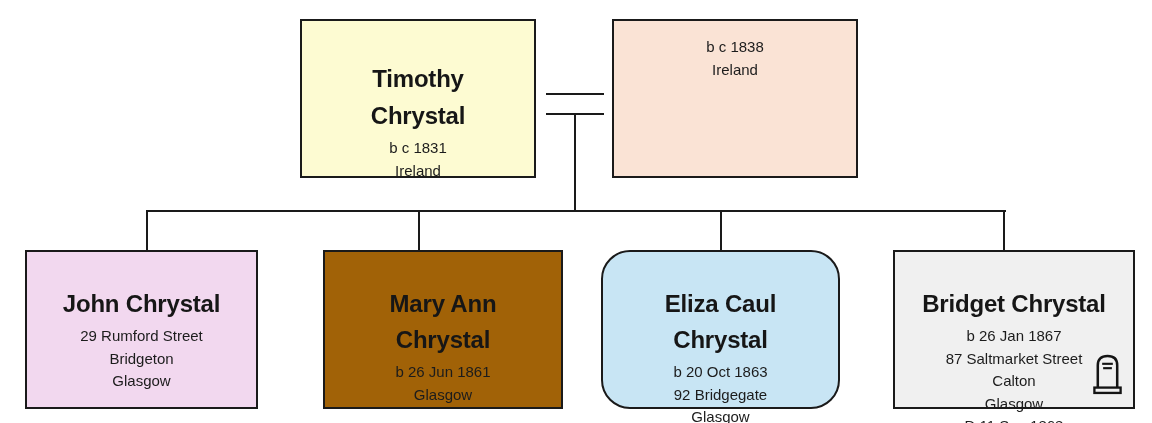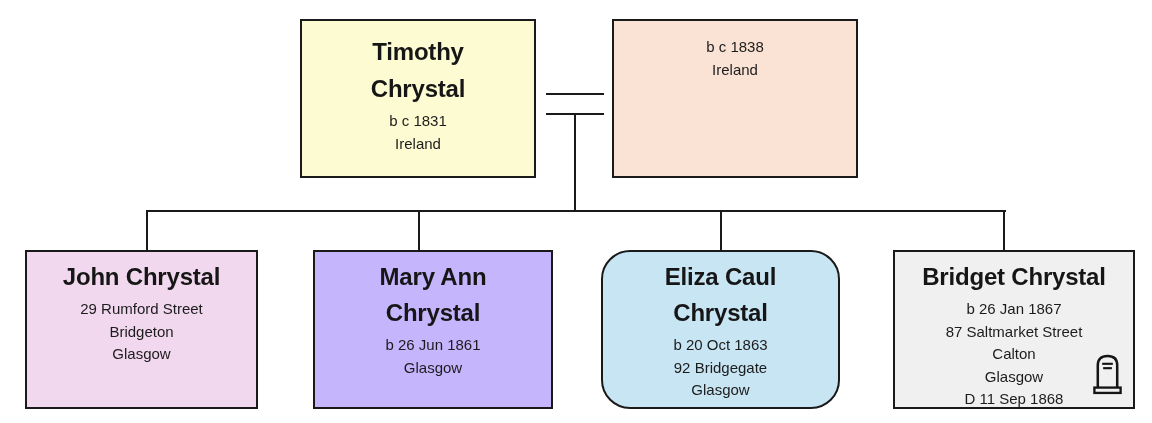--- a/index.html
+++ b/index.html
@@ -5,21 +5,21 @@
   * { margin:0; padding:0; box-sizing:border-box; }
   html,body { background:#ffffff; font-family:"Liberation Sans", sans-serif; }
   .canvas { position:relative; width:1152px; height:423px; background:#ffffff; overflow:hidden; color:#111; }
 
   .box {
     position:absolute;
     border:2px solid #1a1a1a;
     display:flex; flex-direction:column; align-items:center;
     text-align:center;
   }
-  .name { font-weight:700; font-size:24px; line-height:36px; letter-spacing:-0.2px; color:#161616; }
+  .name { font-weight:700; font-size:24px; line-height:36px; letter-spacing:-0.2px; color:#161616;margin-top:27px; }
   .parent .name { line-height:37px; }
   .name span { display:block; }
   .details { font-size:15px; line-height:22.5px; margin-top:3px; color:#1c1c1c; }
   .details span { display:block; }
   .parent { padding-top:12px; }
   .child  { padding-top:7px;align-items:center; }
 
   .line { position:absolute; background:#1a1a1a; }
 
   .spell-error {
@@ -68,21 +68,21 @@
     <div class="name">
       <span>John Chrystal</span>
     </div>
     <div class="details">
       <span>29 Rumford Street</span>
       <span>Bridgeton</span>
       <span>Glasgow</span>
     </div>
   </div>
 
-  <div class="box child" style="left: 313px; top: 250px; width: 240px; height: 159px; background-color: #c4b5fd;">
+  <div class="box child" style="left: 323px; top: 250px; width: 240px; height: 159px; background-color: #a16207;">
     <div class="name">
       <span>Mary Ann</span>
       <span>Chrystal</span>
     </div>
     <div class="details">
       <span>b 26 Jun 1861</span>
       <span>Glasgow</span>
     </div>
   </div>
 

